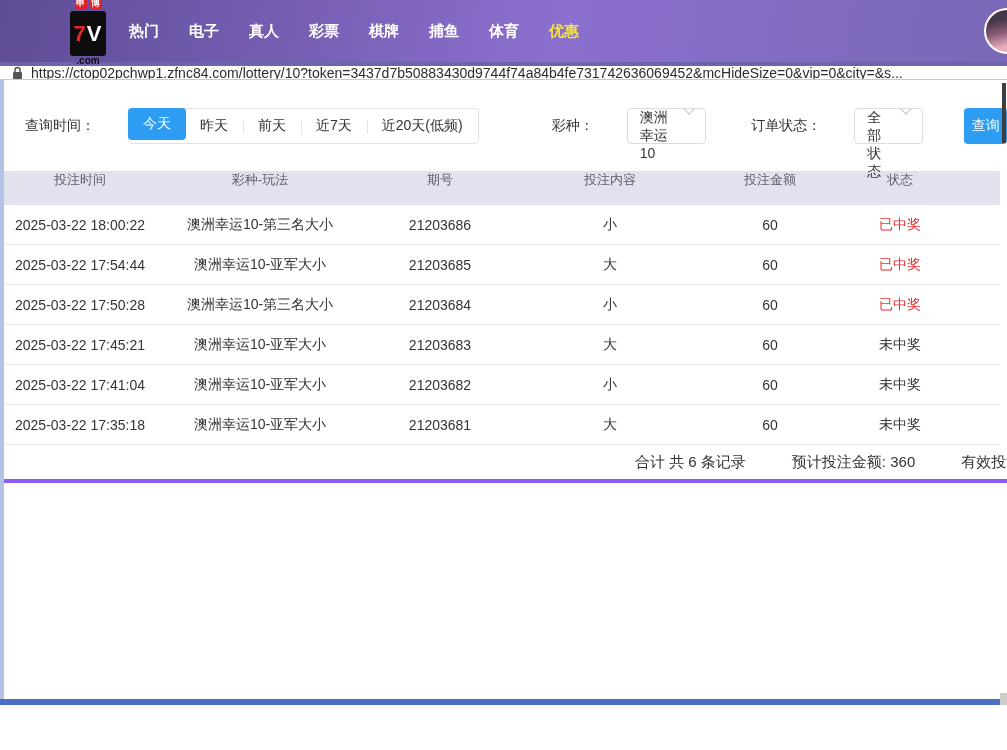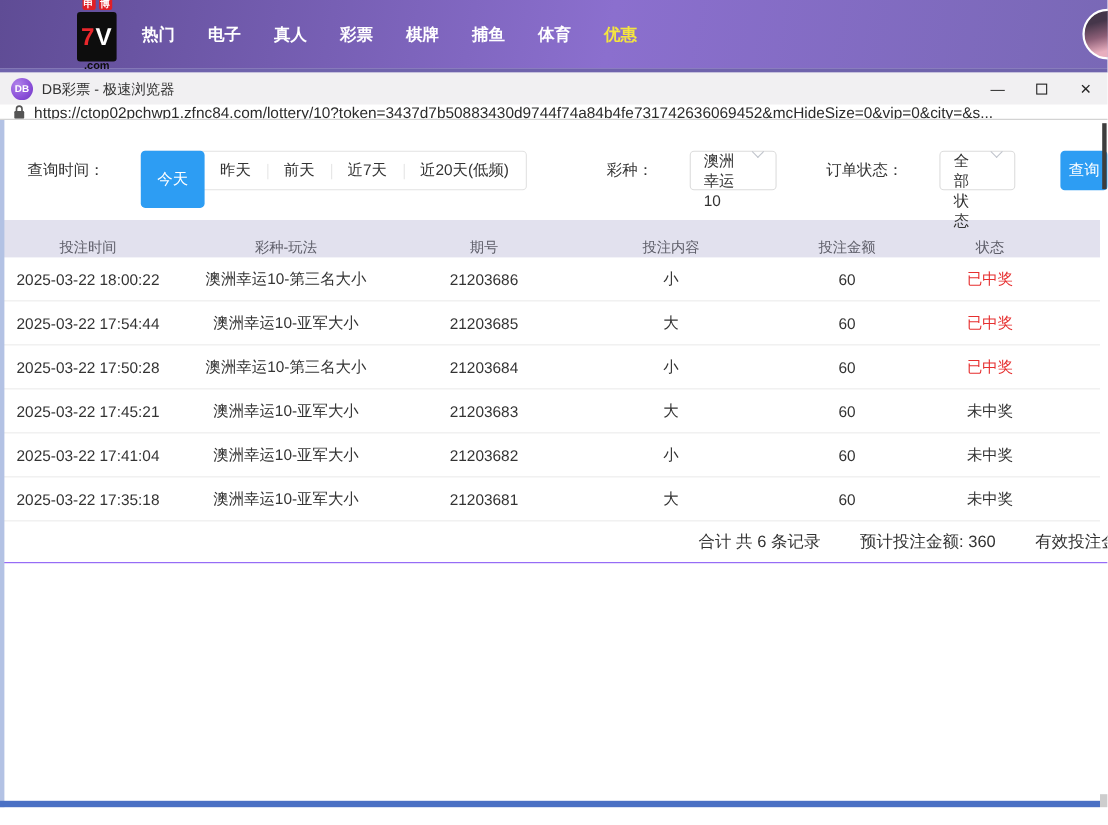--- a/index.html
+++ b/index.html
@@ -53,41 +53,41 @@
   .tab.active::after { content:''; position:absolute; left:-9px; right:-9px; bottom:0; height:3px;
                        border-radius:2px; background:#2ca0f2; }
 
   .filterbar { display:flex; align-items:center; margin:28px 0 0 25px; height:36px; font-size:14px; color:#333;gap:25px; }
   .filter-label { white-space:nowrap; }
   .time-group { display:flex; align-items:stretch; border:1px solid #e2e2e2; border-radius:4px;
                 margin-left:8px; height:36px; }
   .time-opt { display:flex; align-items:center; padding:0 15px; position:relative; cursor:pointer; white-space:nowrap; }
   .time-opt:not(.active) + .time-opt:not(.active)::before { content:''; position:absolute; left:0; top:11px;
                 width:1px; height:14px; background:#e5e5e5; }
-  .time-opt.active { background:#2d9df3; color:#fff; border-radius:4px; margin:-1px; height:52px; }
+  .time-opt.active { background:#2d9df3; color:#fff; border-radius:4px; margin:-1px; height:32px; }
   .ml32 { margin-left:48px; } .ml20 { margin-left:20px; }
   .select { height:36px; border:1px solid #dcdcdc; border-radius:4px; display:flex; 
             justify-content:space-between; padding:0 12px; margin-left:8px; color:#333; cursor:pointer; }
   .select.lottery { width:120px; } .select.status { width:102px; }
   .chevron { width:8px; height:8px; border-right:1.5px solid #c0c4cc; border-bottom:1.5px solid #c0c4cc;
              transform:rotate(45deg); margin-left:8px; margin-top:-4px; flex:0 0 auto; }
   .query-btn { width:75px; height:36px; background:#2d9df3; color:#fff; border:none; border-radius:4px;
                font-size:14px; margin-left:16px; cursor:pointer; font-family:inherit; }
 
   .table { margin-top:27px; width:1000px; }
-  .thead { display:flex; height:34px; align-items:flex-end; background:#e2e1ee; color:#5d5d68; font-size:13px; }
+  .thead { display:flex; height:34px; align-items:flex-start; background:#e2e1ee; color:#5d5d68; font-size:13px; }
   .trow { display:flex; height:40px; align-items:center; border-bottom:1px solid #ececec;
           font-size:14px; color:#333; }
   .col { text-align:center; overflow:hidden; white-space:nowrap; }
   .col-time{width:16%} .col-game{width:20%} .col-period{width:16%}
   .col-content{width:18%} .col-amount{width:14%} .col-status{width:12%}
   .col-status.won { color:#e63030; }
 
-  .summary { height:38px; display:flex; align-items:center; gap:36px; padding-left:635px;
-             border-bottom:1px solid #8b5cf6; font-size:15px; color:#333; white-space:nowrap;
+  .summary { height:38px; display:flex; align-items:center; gap:46px; padding-left:635px;
+             border-bottom:4px solid #8b5cf6; font-size:15px; color:#333; white-space:nowrap;
              width:1007px; overflow:hidden; }
 </style>
 </head>
 <body>
 
 <div class="screen">
 
   <div class="topbar">
     <div class="logo">
       <div class="logo-chips">
@@ -104,35 +104,20 @@
         <span class="nav-item">彩票</span>
         <span class="nav-item">棋牌</span>
         <span class="nav-item">捕鱼</span>
         <span class="nav-item">体育</span>
         <span class="nav-item highlight">优惠</span>
     </nav>
     <div class="avatar"></div>
   </div>
 
   <div class="win-strip"></div>
-  <div class="titlebar">
-    <div class="app-icon">DB</div>
-    <span class="win-title">DB彩票 - 极速浏览器</span>
-    <div class="win-controls">
-      <span class="win-btn">
-          <span>—</span>
-        </span>
-      <span class="win-btn">
-          <span class="max-glyph"></span>
-        </span>
-      <span class="win-btn">
-          <span>✕</span>
-        </span>
-    </div>
-  </div>
 
   <div class="urlbar">
     <span class="lock-icon">
       <svg width="11" height="14" viewBox="0 0 11 14">
           <rect x="1" y="6" width="9" height="7" rx="1" fill="#555"></rect>
           <path d="M3 6 V4 a2.5 2.5 0 0 1 5 0 V6" fill="none" stroke="#555" stroke-width="1.5"></path>
         </svg>
     </span>
     <span>https://ctop02pchwp1.zfnc84.com/lottery/10?token=3437d7b50883430d9744f74a84b4fe731742636069452&amp;mcHideSize=0&amp;vip=0&amp;city=&amp;s...</span>
   </div>

